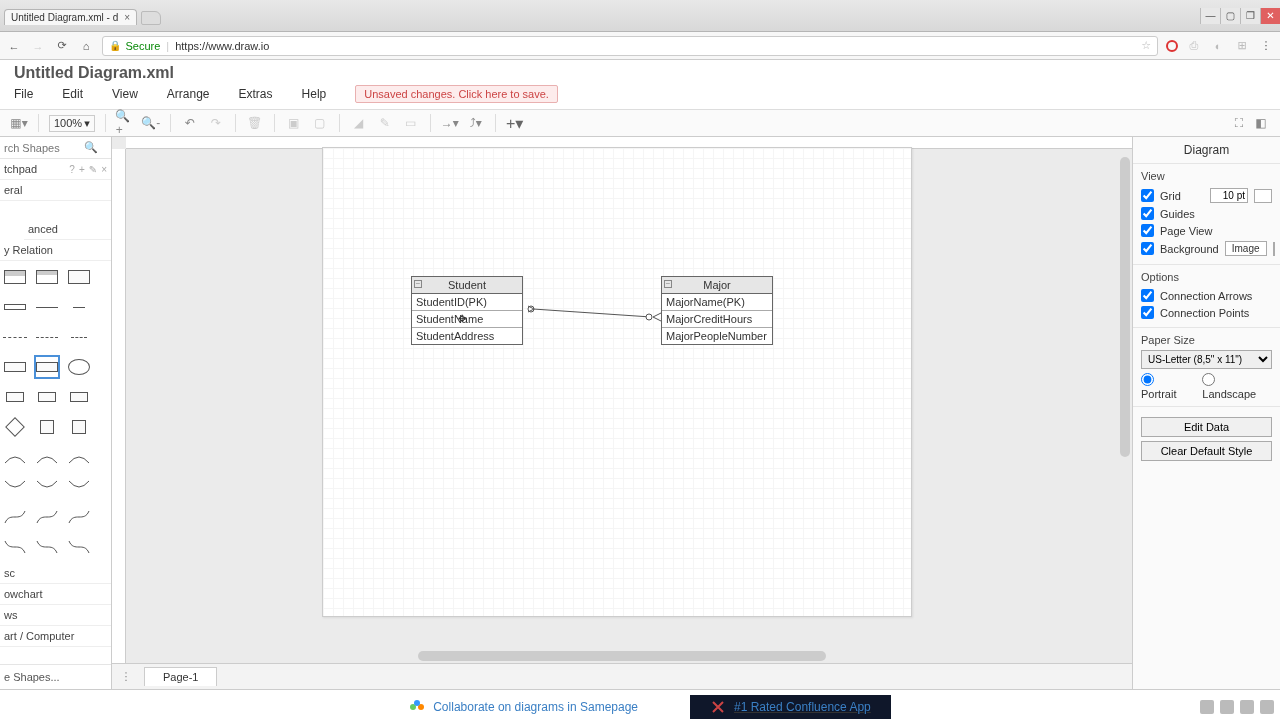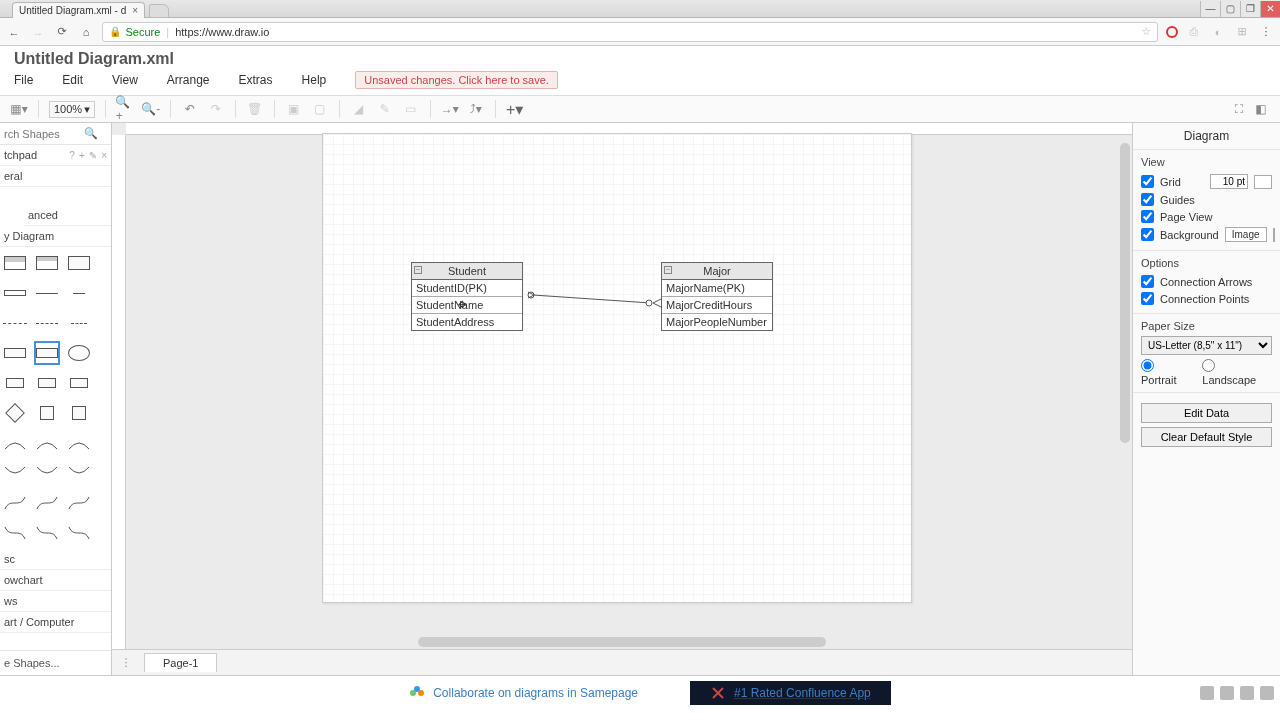--- a/index.html
+++ b/index.html
@@ -1,19 +1,19 @@
 <!DOCTYPE html>
 <html><head>
 <meta charset="utf-8">
 <style>
 * { margin: 0; padding: 0; box-sizing: border-box; font-family: Arial, Helvetica, sans-serif; }
 body { width: 1280px; height: 720px; overflow: hidden; background: #fff; font-size: 11px; color: #333; }
 
 
-.browser-chrome { height: 18px; background: linear-gradient(#e8e8e8,#d8d8d8); border-bottom: 1px solid #b5b5b5; display: flex; align-items: center; padding-left: 8px; }
+.browser-chrome { height: 32px; background: linear-gradient(#e8e8e8,#d8d8d8); border-bottom: 1px solid #b5b5b5; display: flex; align-items: center; }
 .tabs-row { height: 18px; display: flex; align-items: flex-end; padding-left: 4px; }
 .tab { background: #f7f7f7; border: 1px solid #b5b5b5; border-bottom: none; border-radius: 4px 4px 0 0; padding: 2px 6px; font-size: 10px; display: flex; align-items: center; gap: 6px; height: 16px; }
 .tab .close-x { font-size: 10px; color: #666; }
 .new-tab { width: 20px; height: 14px; background: #ddd; border: 1px solid #bbb; margin-left: 4px; border-radius: 2px 6px 2px 2px; }
 .win-controls { margin-left: auto; display: flex; }
 .win-btn { width: 20px; height: 16px; border-left: 1px solid #bbb; background: #e8e8e8; display:flex;align-items:center;justify-content:center;font-size:10px;color:#555; }
 .win-btn.red { background:#e06060; color:#fff; }
 
 .addr-bar { height: 28px; display: flex; align-items: center; gap: 8px; padding: 0 6px; border-bottom: 1px solid #ccc; background: #f7f7f7; }
 .addr-bar .icon-btn { width: 16px; height: 16px; display:flex;align-items:center;justify-content:center; color:#555; cursor:pointer; }
@@ -193,21 +193,21 @@
       <span>tchpad</span>
       <span class="section-controls">
         <span>?</span>
         <span>+</span>
         <span>✎</span>
         <span>×</span>
       </span>
     </div>
     <div class="panel-section">eral</div>
     <div class="panel-section" style="border-top:18px solid #fff;margin-left:24px;">anced</div>
-    <div class="panel-section">y Diagram</div>
+    <div class="panel-section">y Relation</div>
     <div class="shape-grid">
       <div class="shape-cell">
           <div class="shape-box" style="background:linear-gradient(#ccc 40%,#fff 40%);"></div>
         </div>
       <div class="shape-cell">
           <div class="shape-box" style="background:linear-gradient(#ccc 30%,#fff 30%);"></div>
         </div>
       <div class="shape-cell">
           <div class="shape-box"></div>
         </div>

